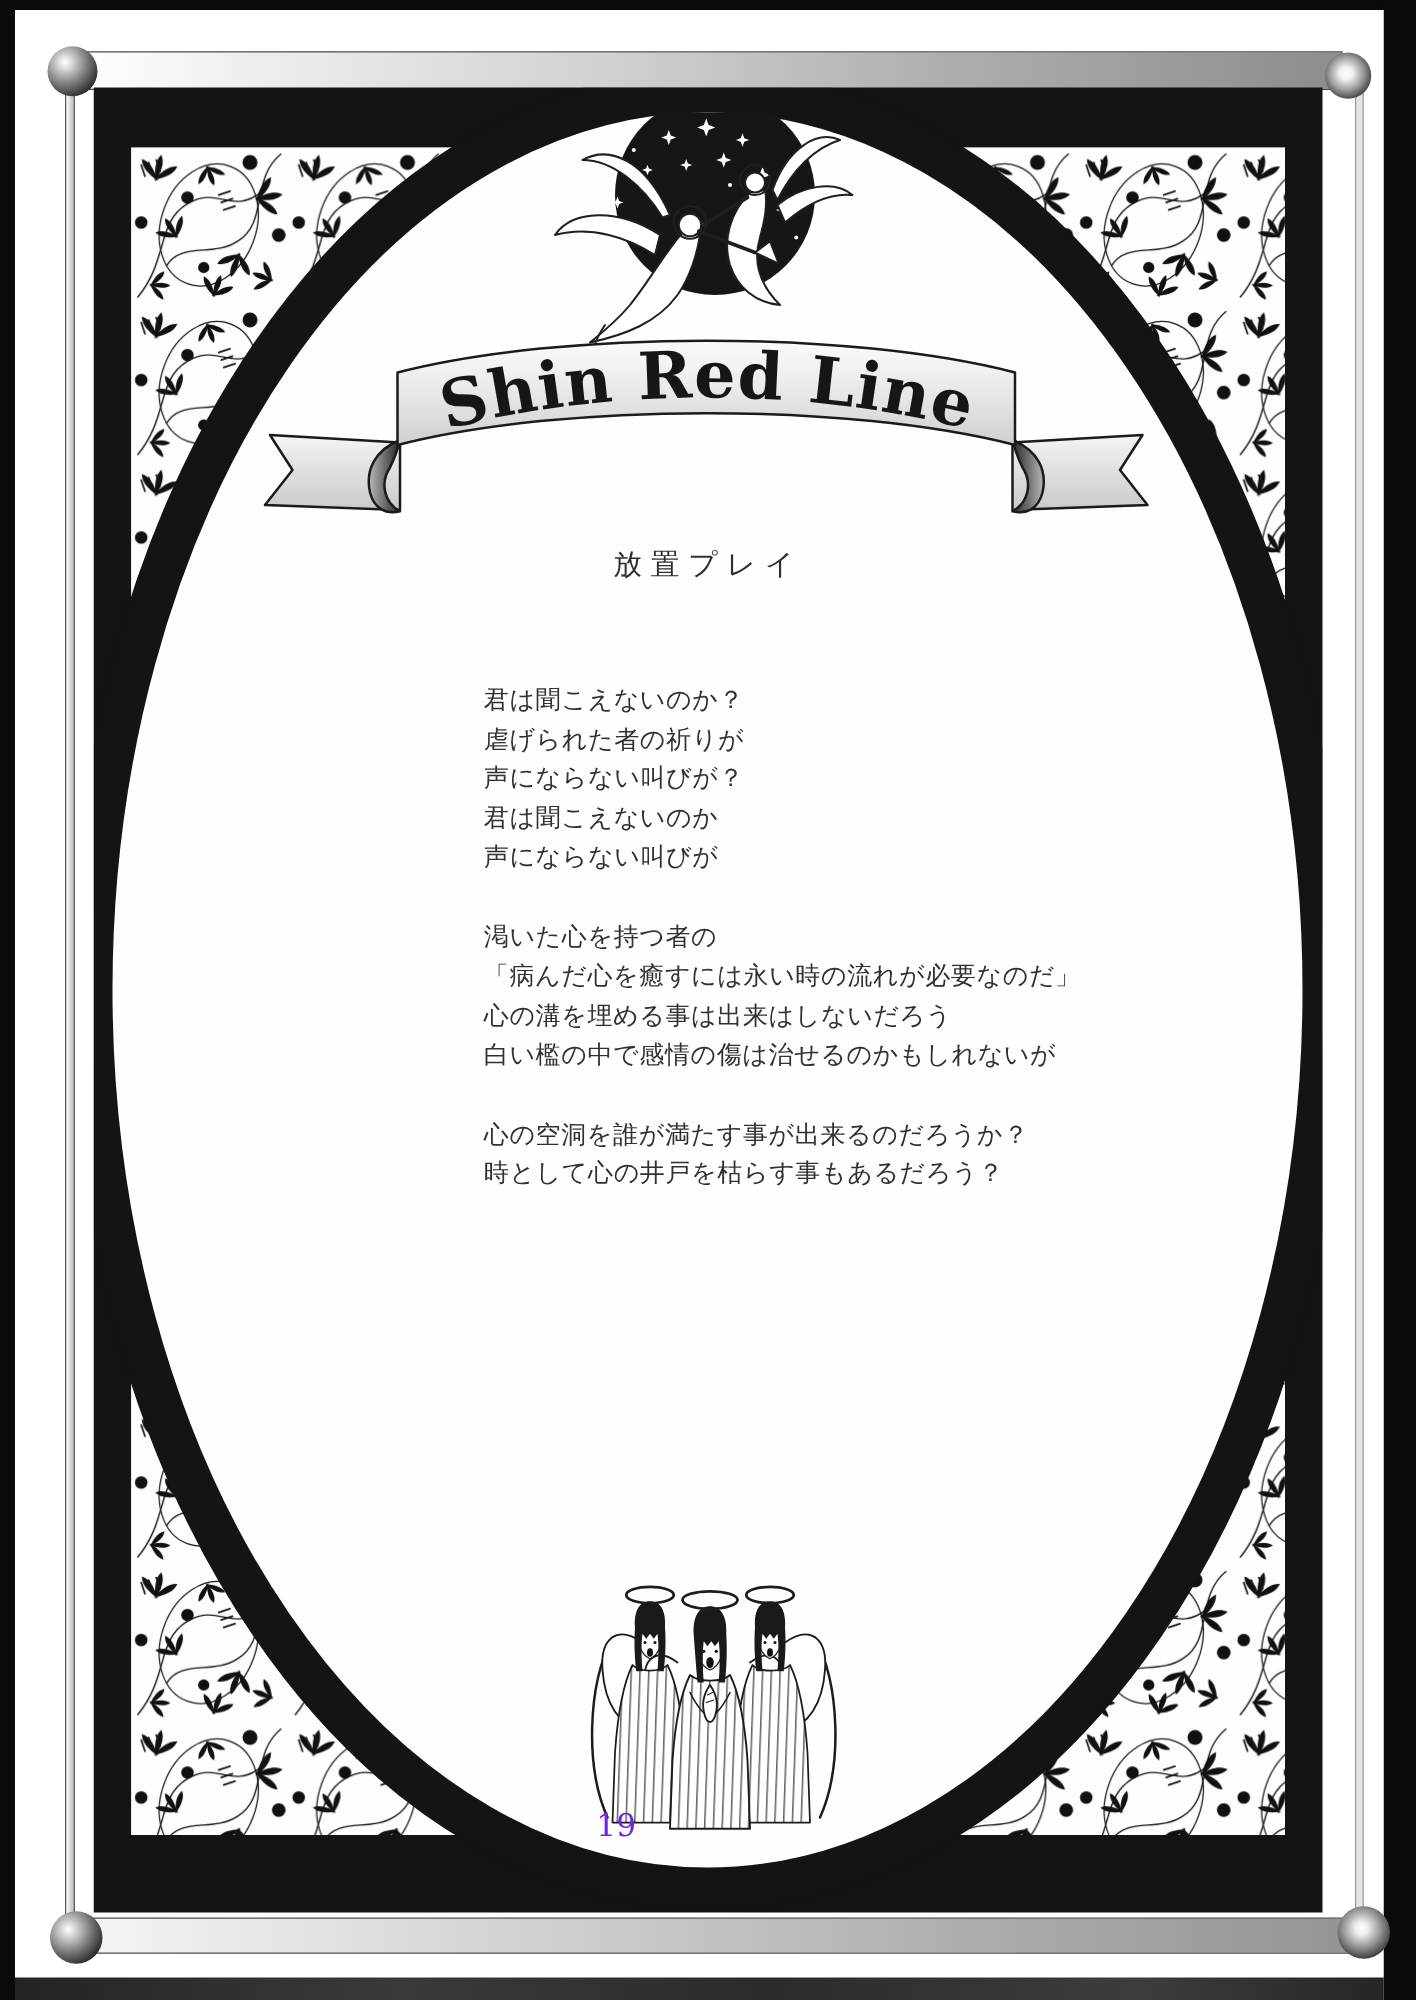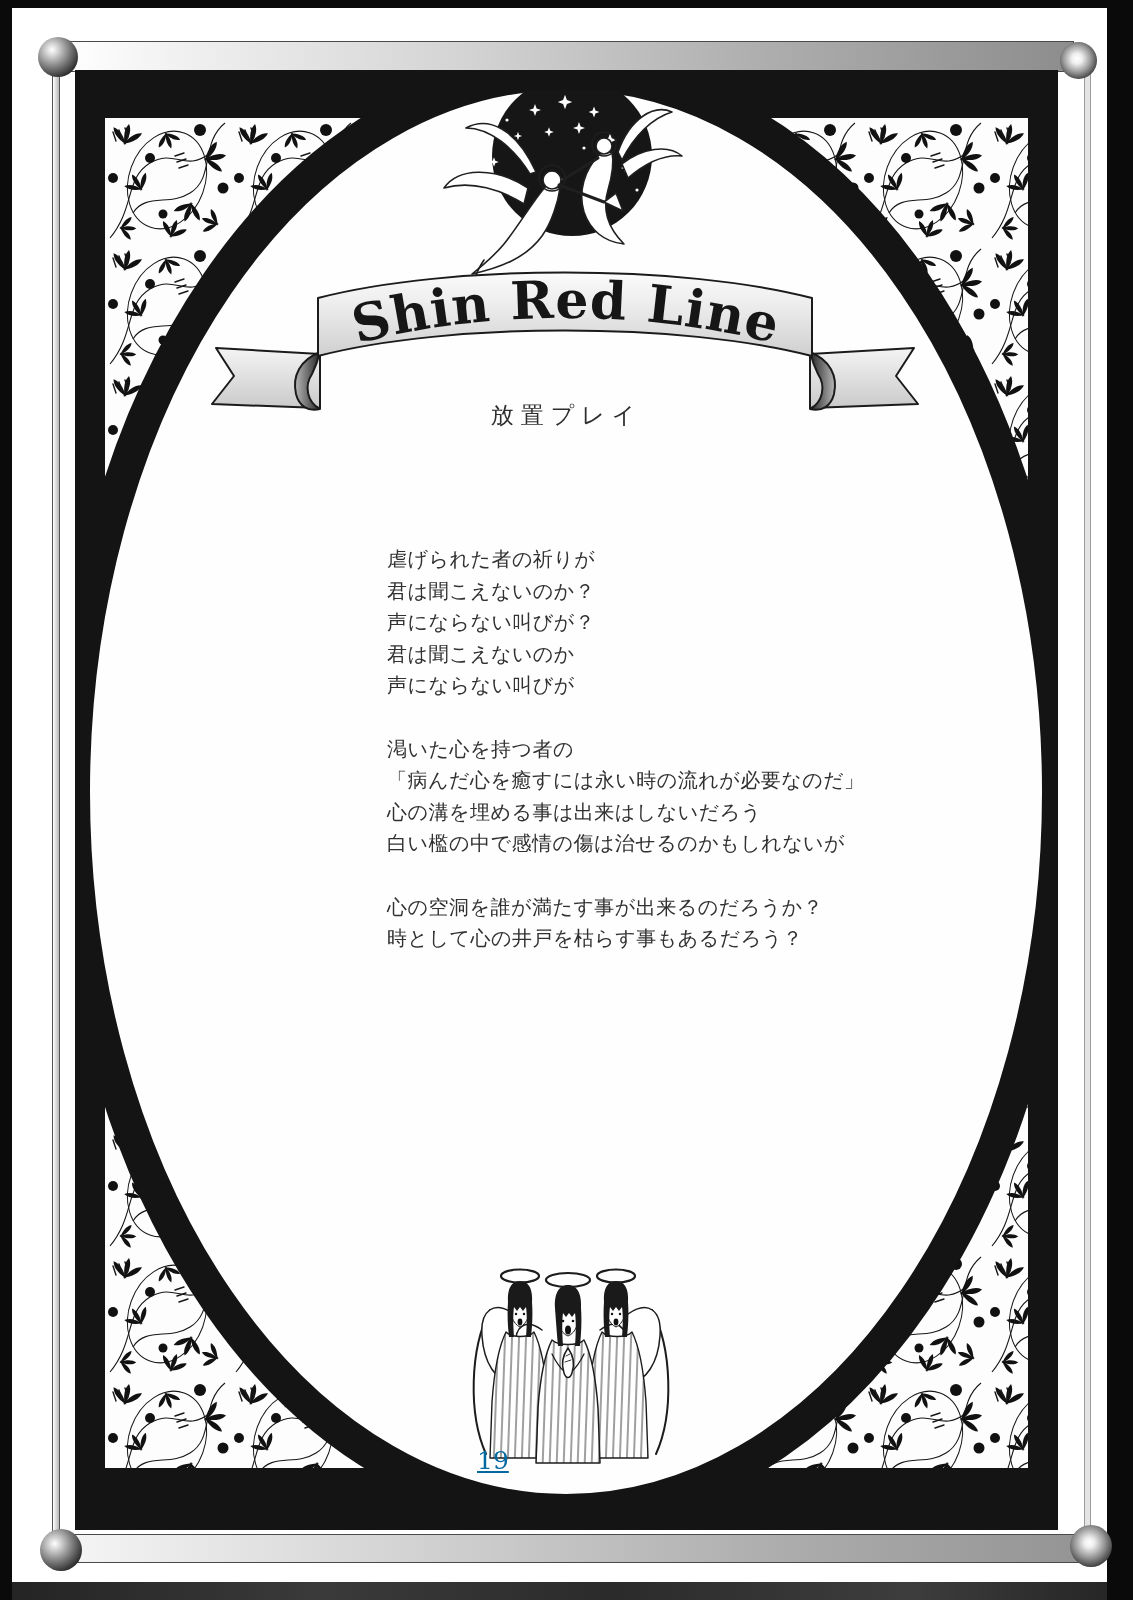--- a/index.html
+++ b/index.html
@@ -34,27 +34,27 @@
   
   .frame{position:absolute;left:75px;top:70px;width:983px;height:1460px;background:#141414;overflow:hidden;}
   .pattern-panel{position:absolute;left:30px;top:48px;width:923px;height:1350px;background:#fdfdfd;}
   .pattern-panel svg{display:block;}
   .oval-svg{position:absolute;left:0;top:0;}
 
   
   .content{position:absolute;left:0;top:0;width:1133px;height:1600px;}
   .illus-top{position:absolute;left:432px;top:90px;}
   .banner-svg{position:absolute;left:200px;top:256px;}
-  .poem-title{position:absolute;left:0;top:400px;width:1133px;text-align:center;
+  .poem-title{position:absolute;left:0;top:436px;width:1133px;text-align:center;
         font-size:23px;letter-spacing:7px;color:#2e2e2e;}
   .poem{position:absolute;left:387px;top:544px;font-size:20px;line-height:31.5px;
         color:#313131;letter-spacing:.5px;}
   .stanza{margin:0 0 32px 0;}
   .illus-bottom{position:absolute;left:456px;top:1252px;}
-  .page-number{position:absolute;left:477px;top:1446px;font-size:25px;color:#0369a1;text-decoration:underline;}
+  .page-number{position:absolute;left:477px;top:1446px;font-size:25px;color:#6d28d9;}
 </style>
 </head>
 <body>
 
 <div class="page">
 
   <div class="edge-left"></div>
   <div class="edge-top"></div>
   <div class="edge-right"></div>
   <div class="edge-bottom"></div>
@@ -185,22 +185,22 @@
       </g>
       <text font-family="DejaVu Serif, Liberation Serif, serif" font-weight="bold" font-size="52" fill="#161616" letter-spacing="1">
         <textPath href="#bannerTextPath" xlink:href="#bannerTextPath" startOffset="50%" text-anchor="middle">Shin Red Line</textPath>
       </text>
     </svg>
 
     <div class="poem-title">放置プレイ</div>
 
     <div class="poem">
       <div class="stanza">
+        <div>君は聞こえないのか？</div>
         <div>虐げられた者の祈りが</div>
-        <div>君は聞こえないのか？</div>
         <div>声にならない叫びが？</div>
         <div>君は聞こえないのか</div>
         <div>声にならない叫びが</div>
       </div>
       <div class="stanza">
         <div>渇いた心を持つ者の</div>
         <div>「病んだ心を癒すには永い時の流れが必要なのだ」</div>
         <div>心の溝を埋める事は出来はしないだろう</div>
         <div>白い檻の中で感情の傷は治せるのかもしれないが</div>
       </div>

